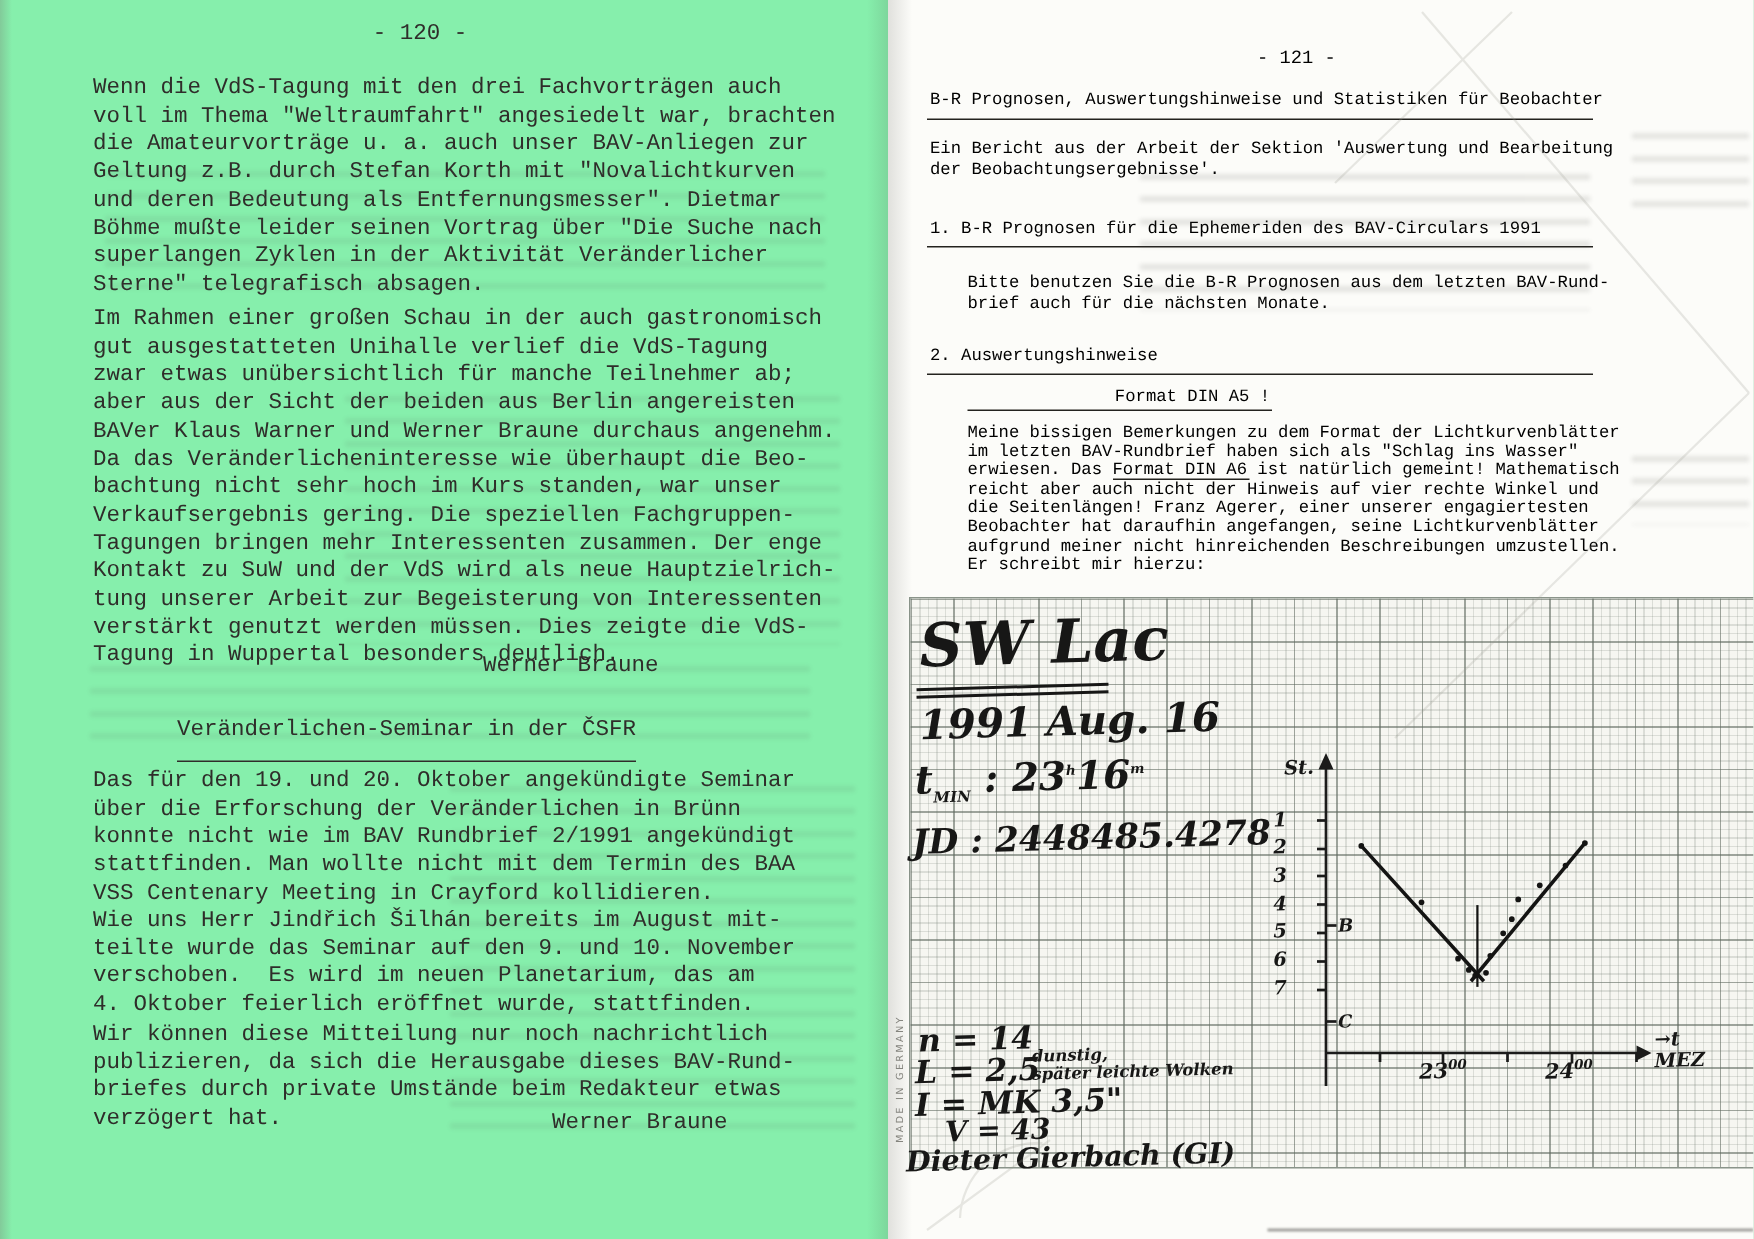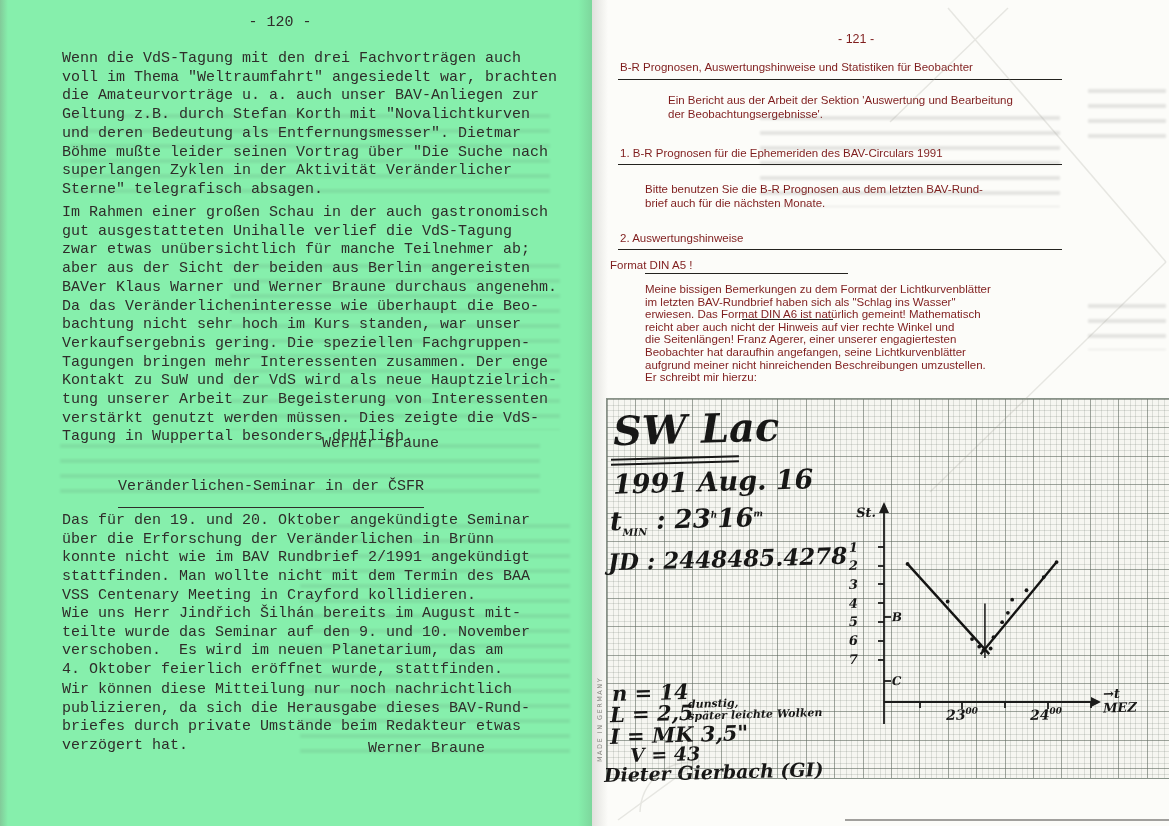--- a/index.html
+++ b/index.html
@@ -9,22 +9,22 @@
   .gutter{position:absolute;left:578px;top:0;width:30px;height:826px;
           background:linear-gradient(90deg,rgba(0,0,0,0),rgba(70,70,62,.15) 48%,rgba(0,0,0,0));}
   .edge-l{position:absolute;left:0;top:0;width:8px;height:826px;background:linear-gradient(90deg,rgba(120,118,110,.30),rgba(0,0,0,0));}
   .scan-line{position:absolute;left:845px;top:819px;width:324px;height:2px;background:rgba(50,48,44,.45);filter:blur(.6px);}
 
   
   .tw{position:absolute;font-family:"Liberation Mono",monospace;font-size:15px;line-height:18.7px;
       color:#2f2d2a;white-space:pre-wrap;letter-spacing:0;}
   .tw .u-in{border-bottom:1.5px solid #2f2d2a;padding-bottom:12px;}
   
-  .tw2{position:absolute;font-family:Liberation Sans, sans-serif;font-size:11.5px;line-height:14px;
-       color:#7f1d1d;white-space:pre-wrap;}
+  .tw2{position:absolute;font-family:Liberation Mono, monospace;font-size:11.5px;line-height:14px;
+       color:#000000;white-space:pre-wrap;}
   .tw2.tight{line-height:12.6px;}
   .rule{position:absolute;height:1.4px;background:#24231f;}
 
   
   .paper{position:absolute;left:606px;top:398px;width:563px;height:379px;background-color:#f6f6f1;
     background-image:
       repeating-linear-gradient(to right, rgba(95,105,95,.50) 0 1px, transparent 1px 28.4px),
       repeating-linear-gradient(to bottom, rgba(95,105,95,.50) 0 1px, transparent 1px 28.4px),
       repeating-linear-gradient(to right, rgba(110,120,110,.20) 0 1px, transparent 1px 5.68px),
       repeating-linear-gradient(to bottom, rgba(110,120,110,.20) 0 1px, transparent 1px 5.68px);
@@ -104,33 +104,33 @@
     <div class="bleed" style="left:300px;top:520px;width:270px;height:240px;"></div>
   </div>
 
   <div class="page-r"></div>
 
   <div class="tw2" style="left:838px;top:32px;font-size:12.5px;">- 121 -</div>
 
   <div class="tw2" style="left:620px;top:60px;width:460px;">B-R Prognosen, Auswertungshinweise und Statistiken für Beobachter</div>
   <div class="rule" style="left:618px;top:79px;width:444px;"></div>
 
-  <div class="tw2" style="left:620px;top:93px;width:470px;margin-left:48px;">Ein Bericht aus der Arbeit der Sektion 'Auswertung und Bearbeitung
+  <div class="tw2" style="left:620px;top:93px;width:470px;">Ein Bericht aus der Arbeit der Sektion 'Auswertung und Bearbeitung
 der Beobachtungsergebnisse'.</div>
 
   <div class="tw2" style="left:620px;top:146px;width:460px;">1. B-R Prognosen für die Ephemeriden des BAV-Circulars 1991</div>
   <div class="rule" style="left:618px;top:164px;width:444px;"></div>
 
   <div class="tw2" style="left:645px;top:182px;width:450px;">Bitte benutzen Sie die B-R Prognosen aus dem letzten BAV-Rund-
 brief auch für die nächsten Monate.</div>
 
   <div class="tw2" style="left:620px;top:231px;width:460px;">2. Auswertungshinweise</div>
   <div class="rule" style="left:618px;top:249px;width:444px;"></div>
 
-  <div class="tw2" style="left:610px;top:258px;width:300px;">Format DIN A5 !</div>
+  <div class="tw2" style="left:645px;top:258px;width:300px;text-align:center;">Format DIN A5 !</div>
   <div class="rule" style="left:645px;top:273px;width:203px;"></div>
 
   <div class="tw2 tight" style="left:645px;top:283px;width:470px;">Meine bissigen Bemerkungen zu dem Format der Lichtkurvenblätter
 im letzten BAV-Rundbrief haben sich als "Schlag ins Wasser"
 erwiesen. Das Format DIN A6 ist natürlich gemeint! Mathematisch
 reicht aber auch nicht der Hinweis auf vier rechte Winkel und
 die Seitenlängen! Franz Agerer, einer unserer engagiertesten
 Beobachter hat daraufhin angefangen, seine Lichtkurvenblätter
 aufgrund meiner nicht hinreichenden Beschreibungen umzustellen.
 Er schreibt mir hierzu:</div>

